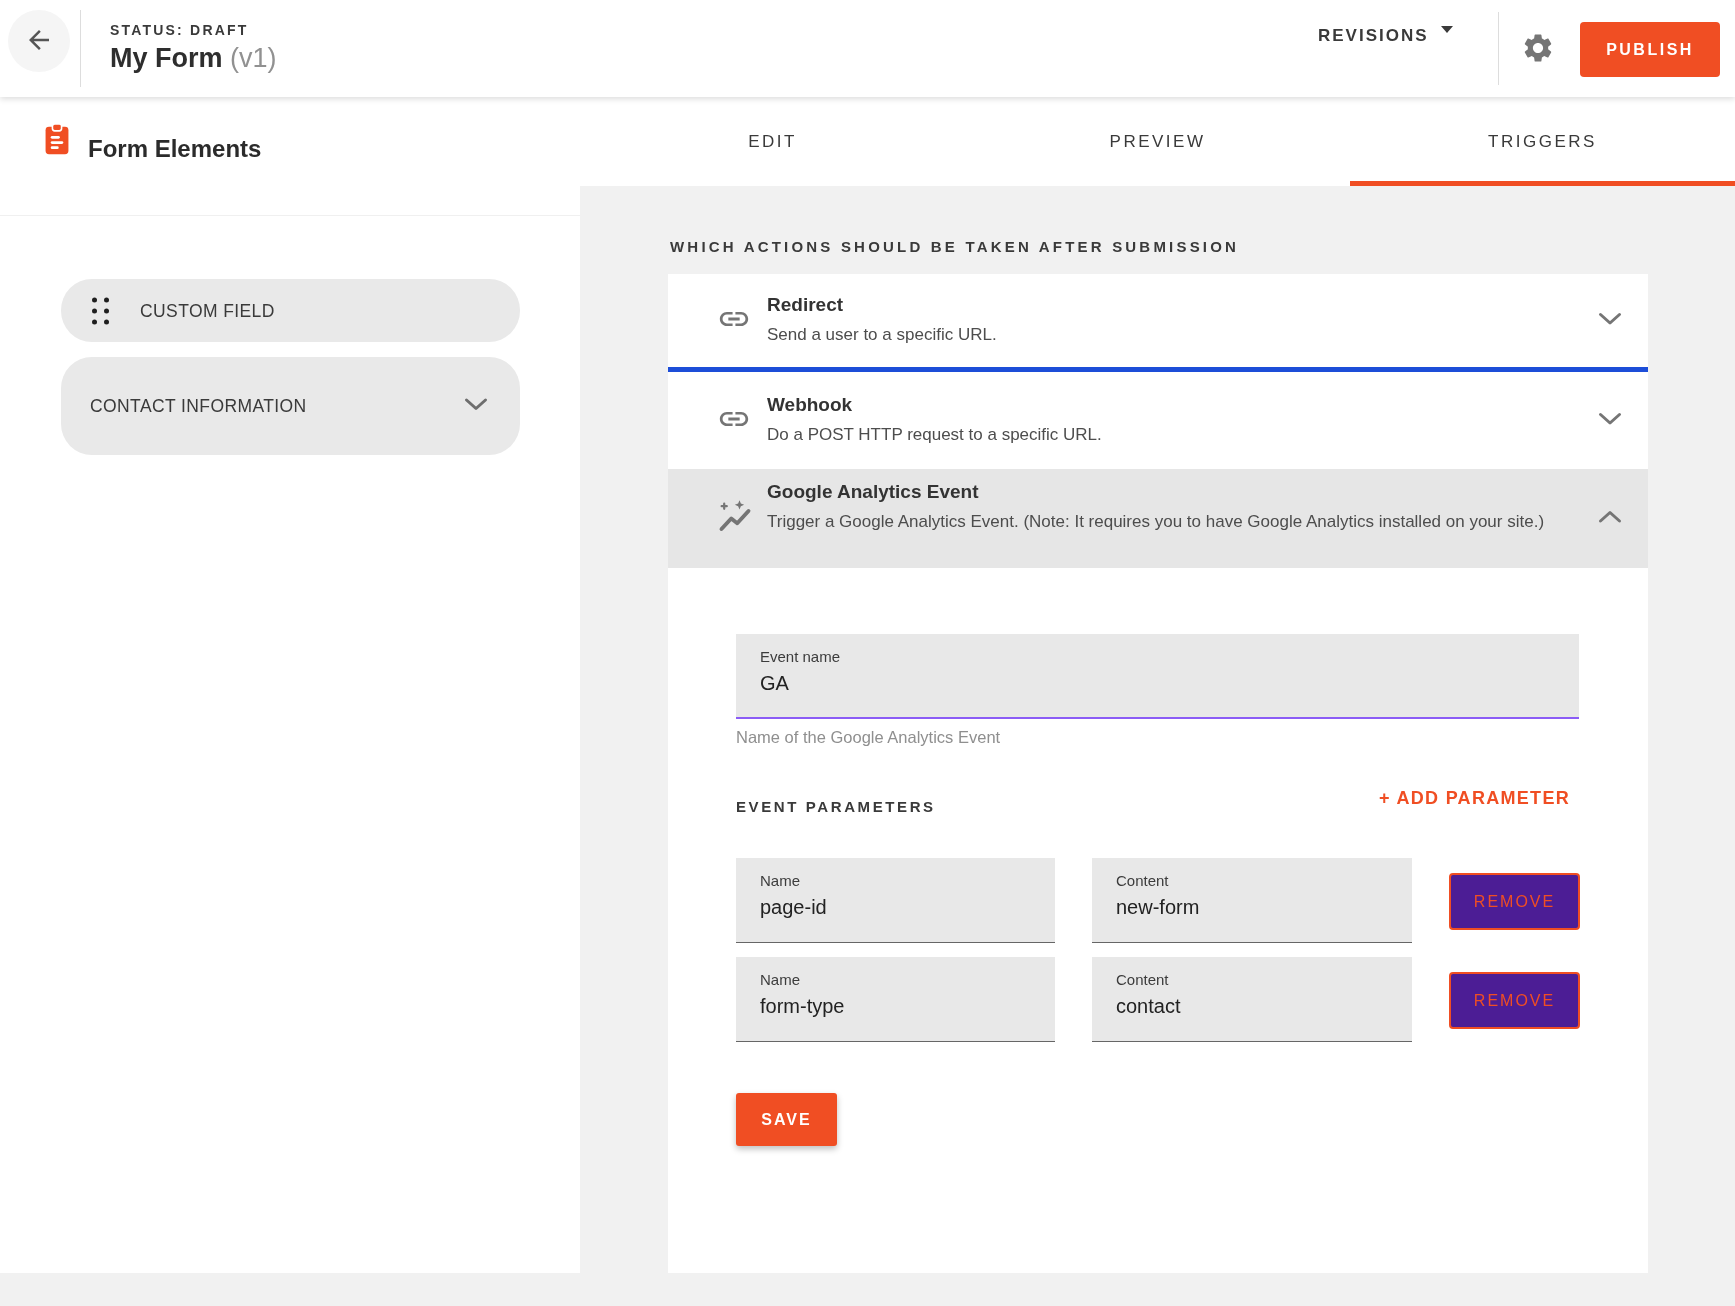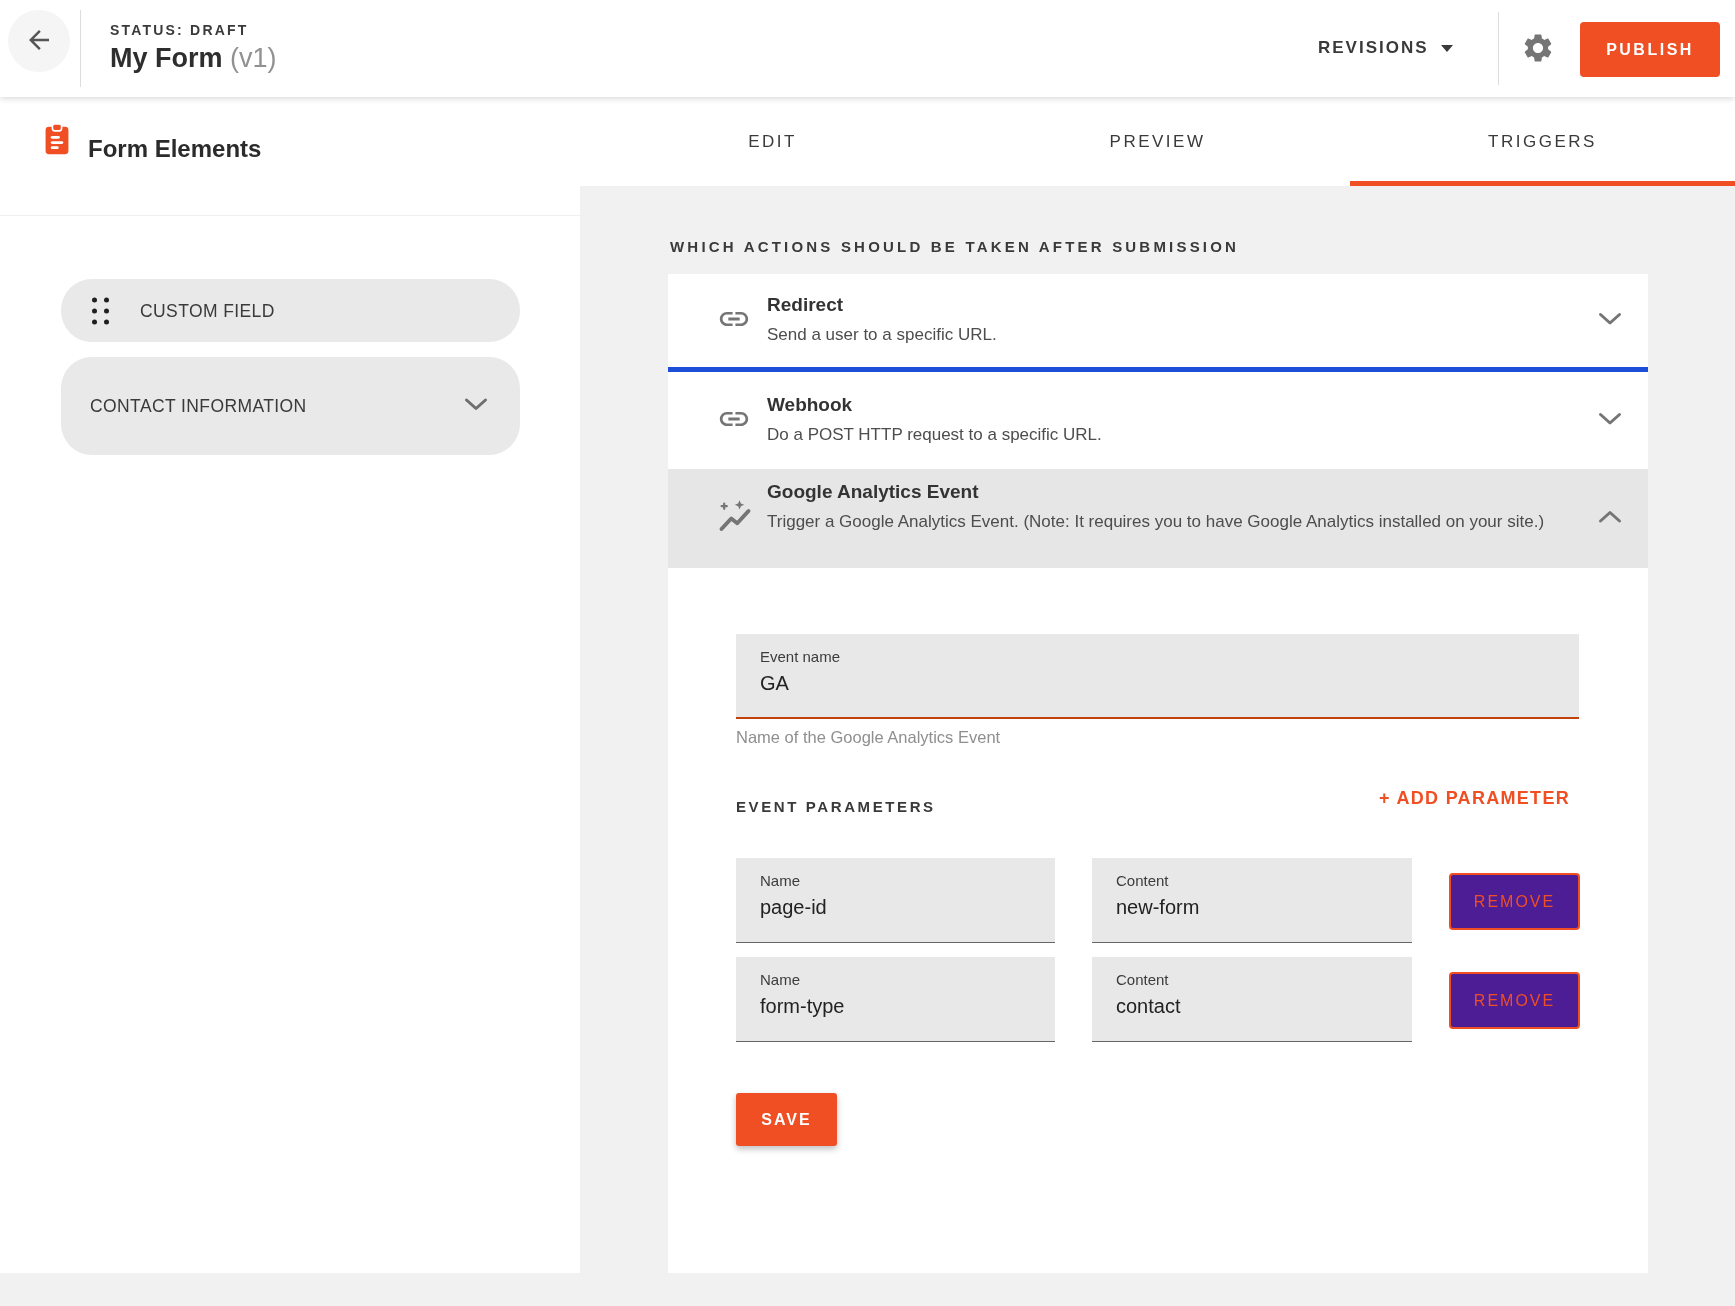--- a/index.html
+++ b/index.html
@@ -23,21 +23,21 @@
     border-radius:50%; background:#f5f5f5; border:none; cursor:pointer;
     display:flex; align-items:center; justify-content:center;
   }
   .header-vdiv1 { position:absolute; left:80px; top:10px; width:1px; height:77px; background:#ddd; }
   .title-block { position:absolute; left:110px; top:22px; }
   .status-label { font-size:14px; letter-spacing:2.2px; font-weight:600; color:#3a3a3a; }
   .form-title { margin-top:5px; font-size:27px; font-weight:600; color:#2e2e2e; }
   .form-version { color:#919191; font-weight:400; }
   .revisions-btn {
     position:absolute; left:1318px; top:26px; height:44px; background:none; border:none; cursor:pointer;
-    display:flex; align-items:center; gap:12px;
+    display:flex; gap:12px;
     font-family:inherit; font-size:17px; letter-spacing:2px; font-weight:600; color:#3a3a3a;
   }
   .caret-down { width:0; height:0; border-left:6px solid transparent; border-right:6px solid transparent; border-top:7px solid #3a3a3a; }
   .header-vdiv2 { position:absolute; left:1498px; top:12px; width:1px; height:73px; background:#ddd; }
   .gear-btn { position:absolute; left:1518px; top:29px; width:40px; height:40px; background:none; border:none; cursor:pointer; }
   .publish-btn {
     position:absolute; left:1580px; top:22px; width:140px; height:55px;
     border:none; border-radius:4px; cursor:pointer;
     color:#fff; font-family:inherit; font-size:16px; letter-spacing:2.5px; font-weight:600;
   }
@@ -87,21 +87,21 @@
   .row-ga { top:195px; height:99px; background:#e6e6e6; }
   .row-icon { position:absolute; left:49px; top:50%; transform:translateY(-50%); }
   .row-text { position:absolute; left:99px; top:50%; transform:translateY(-50%); }
   .row-ga .row-text { transform:none; top:12px; }
   .row-title { font-size:19px; font-weight:700; color:#333; }
   .row-desc { margin-top:5px; font-size:17px; color:#4d4d4d; max-width:800px; line-height:27px; }
   .row-chevron { position:absolute; right:26px; top:50%; transform:translateY(-50%); }
 
   
   .field {
-    position:absolute; background:#e8e8e8; border:none; border-bottom:2px solid #c2410c;
+    position:absolute; background:#e8e8e8; border:none; border-bottom:2px solid #8b5cf6;
   }
   .field-label { position:absolute; left:24px; top:14px; font-size:15px; color:#3c3c3c; }
   .field-input {
     position:absolute; left:24px; top:38px; right:10px;
     background:transparent; border:none; outline:none;
     font-family:inherit; font-size:20px; color:#222;
   }
   .event-name-field { left:68px; top:360px; width:843px; height:85px; }
   .field-helper { position:absolute; left:68px; top:454px; font-size:16.5px; color:#8f8f8f; }
 

